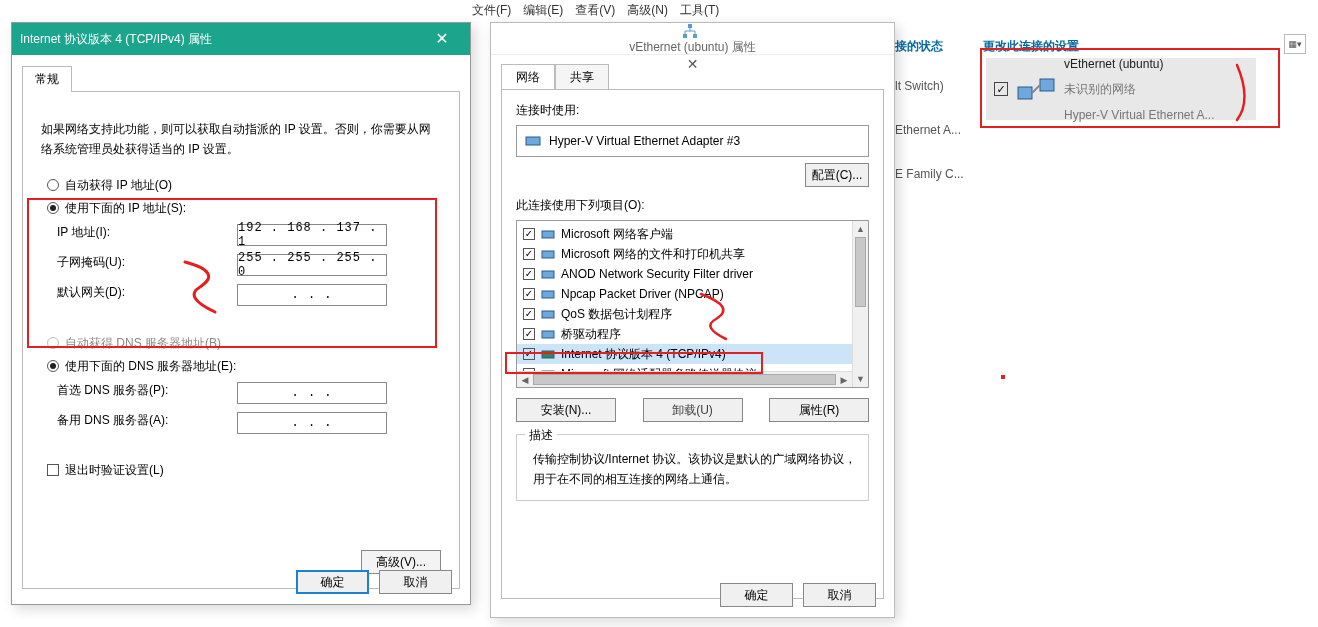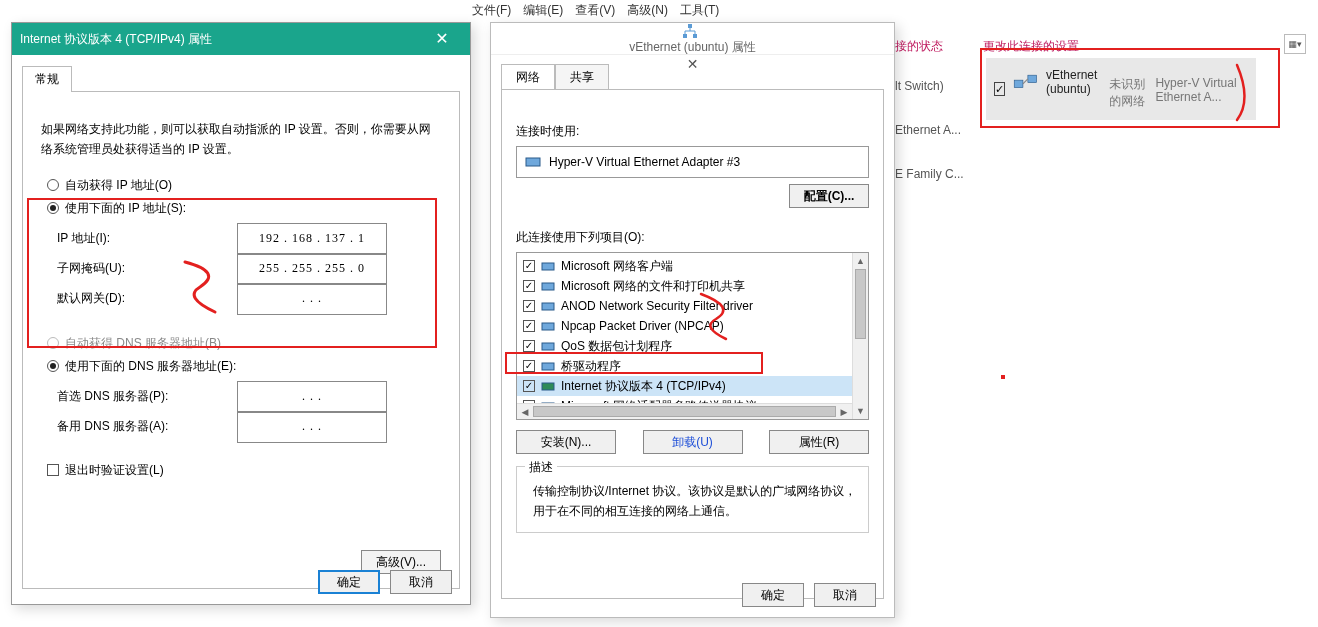--- a/index.html
+++ b/index.html
@@ -75,29 +75,29 @@
   width: 12px; height: 12px; border: 1px solid #555; border-radius: 50%;
   display: inline-flex; align-items: center; justify-content: center;
 }
 .radio-circle.dotted::after { content:""; width:6px;height:6px;background:#222;border-radius:50%; }
 .radio-circle.disabled { border-color:#bbb; }
 
 .field-grid {
   padding: 4px 0 8px 16px;
 }
 .field-row {
-  display: flex; align-items: center;
+  display: flex; 
   height: 30px;
 }
 .field-label { width: 180px; }
 .ip-box {
-  width: 150px; height: 32px;
+  width: 150px; height: 22px;
   border: 1px solid #888;
   display: flex; align-items: center; justify-content: center;
-  font-family: Liberation Serif, serif;
+  font-family: Liberation Mono, monospace;
   letter-spacing: 1px;
 }
 
 .checkbox-row { display:flex; align-items:center; gap:6px; margin-top:12px; padding-left:6px;}
 .cb { width:12px;height:12px;border:1px solid #555;display:inline-block; }
 
 .adv-btn {
   position: absolute;
   right: 18px; bottom: 14px;
   width: 80px; height: 24px;
@@ -105,21 +105,21 @@
   background: #f3f3f3;
   text-align: center; line-height: 22px;
 }
 
 .dlg1-footer {
   position: absolute;
   right: 18px; bottom: 10px;
   display:flex; gap: 10px;
 }
 .win-btn {
-  width: 62px; height: 24px;
+  width: 73px; height: 24px;
   border: 1px solid #888;
   background: #f0f0f0;
   text-align:center; line-height:22px;
 }
 .win-btn.primary { border: 2px solid #1a81d4; line-height:20px;}
 
 
 .red-box {
   position: absolute;
   border: 2px solid #e3201f;
@@ -147,28 +147,28 @@
 }
 .dlg2-title .icon { width:16px;height:16px; margin-right:6px; }
 .dlg2-title .spacer { flex:1; }
 .dlg2-close { width:36px; text-align:center; color:#555; font-size:14px;}
 .dlg2-body { padding: 8px 10px; position:relative; height: calc(100% - 32px);}
 .tab-strip2 { display:flex; position:relative; top:1px; }
 .tab2 { border:1px solid #bbb; border-bottom:none; padding:4px 14px; background:#fff;}
 .tab2.inactive { background:#f5f5f5; }
 .tab-panel2 { border:1px solid #bbb; height:510px; padding:12px 14px; position:relative;}
 
-.group-label { margin-bottom:6px;margin-top:21px; }
+.group-label { margin-bottom:6px; }
 .adapter-box {
   border:1px solid #999; height:32px; display:flex; align-items:center;
   gap:8px; padding:0 8px; margin-bottom:6px;
 }
 .net-icon { width:16px;height:16px; }
 .cfg-row { display:flex; justify-content:flex-end; margin-bottom:10px;}
-.cfg-btn { width:80px;height:24px;border:1px solid #888;background:#f0f0f0;text-align:center;line-height:22px;font-weight:bold;}
+.cfg-btn { width:64px;height:24px;border:1px solid #888;background:#f0f0f0;text-align:center;line-height:22px;}
 
 .items-box {
   border:1px solid #999; height:168px; position:relative;
   overflow:hidden;
 }
 .items-list { padding:3px 0; }
 .item-row {
   display:flex; align-items:center; gap:6px; height:20px;
   padding:0 6px;
 }
@@ -186,21 +186,21 @@
 .scroll-track{flex:1;}
 .scroll-h {
   position:absolute;left:0;bottom:0;right:16px;height:16px;background:#f0f0f0;border-top:1px solid #ddd;
   display:flex;
 }
 .scroll-h .scroll-btn{width:16px;height:16px;}
 .scroll-h .scroll-thumb{flex:1;margin:2px 0;}
 
 .btn-row3 { display:flex; gap:10px; margin-top:10px; justify-content:space-between;}
 .btn-row3 .win-btn { width: 100px; }
-.win-btn.disabled { color:#1d4ed8; }
+.win-btn.disabled { color:#404040; }
 
 .desc-group {
   margin-top:12px; border:1px solid #ccc; position:relative;
   padding: 14px 10px 10px 16px;
 }
 .desc-group .legend {
   position:absolute; top:-8px; left:8px; background:#fff; padding:0 4px;
 }
 .desc-text { line-height:1.7; }
 
@@ -210,21 +210,21 @@
 }
 
 
 .bg-menu {
   position:absolute; left:468px; top:0; height:20px;
   display:flex; gap:4px; color:#333; font-size:12px;
 }
 .bg-menu span { padding:2px 4px; }
 .bg-headers {
   position:absolute; left:895px; top:38px;
-  display:flex; gap:40px; color:#be185d; font-size:12px;
+  display:flex; gap:40px; color:#0369a1; font-size:12px;font-weight:bold;
 }
 .view-btn {
   position:absolute; right:12px; top:34px;
   width:22px;height:20px;border:1px solid #bbb;
   display:flex;align-items:center;justify-content:center;font-size:9px;color:#555;
 }
 
 .bg-rows {
   position:absolute; left:895px; top:64px; width:200px;
 }
@@ -237,21 +237,21 @@
   background:#e8e8e8;
   display:flex; align-items:center;
   padding:6px 8px; gap:8px;
   z-index:1;
 }
 .conn-cb { width:14px;height:14px;border:1px solid #444;display:inline-flex;align-items:center;justify-content:center;}
 .conn-cb::after{content:"✓";font-size:11px;}
 .conn-icon {
   width:40px;height:40px;
 }
-.conn-text { display:flex;flex-direction:row;gap:2px;}
+.conn-text { display:flex;flex-direction:column;gap:2px;}
 .conn-text .l1{color:#222;}
 .conn-text .l2,.conn-text .l3{color:#777;margin-top:8px;}
 
 svg { display:block; }
 
 </style>
 </head>
 <body>
 
 <div class="bg-menu">

